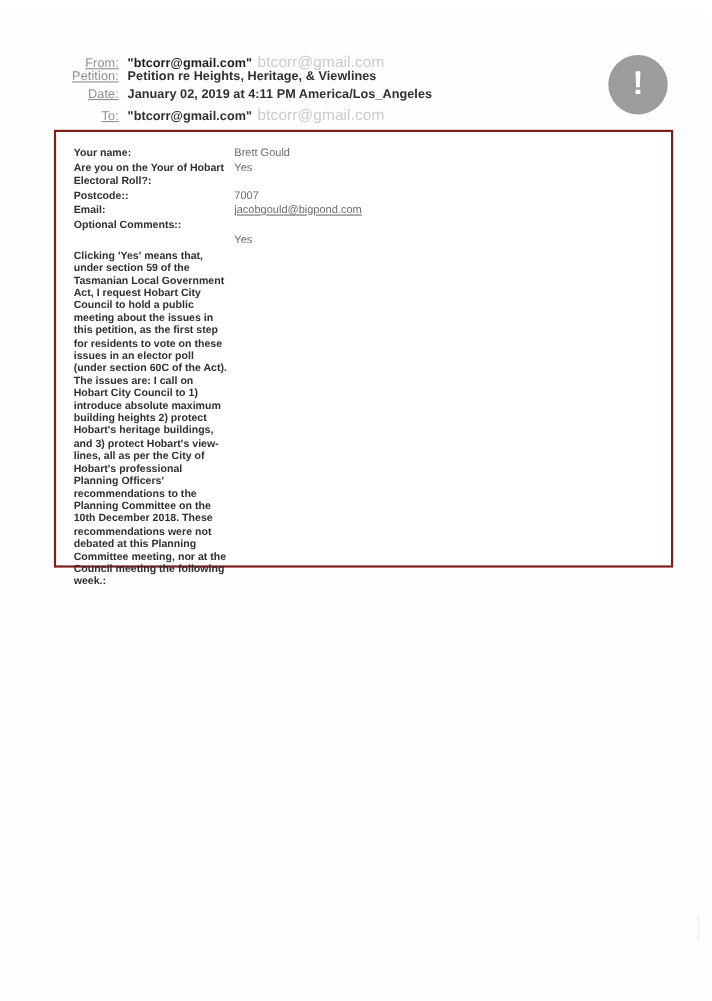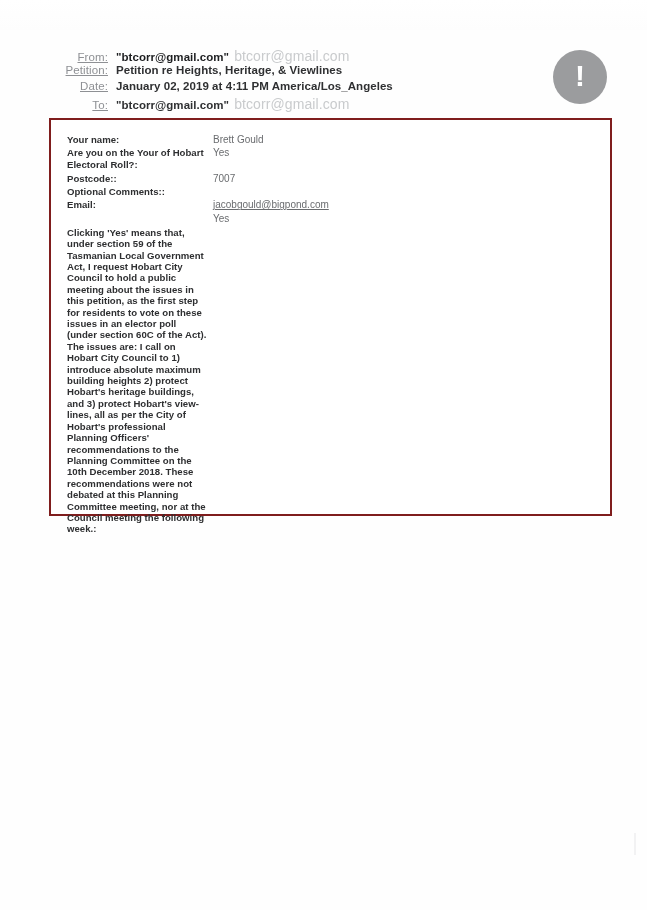--- a/index.html
+++ b/index.html
@@ -197,27 +197,27 @@
         <div class="resp-q">Are you on the Your of Hobart Electoral Roll?:</div>
         <div class="resp-a">Yes</div>
       </div>
 
       <div class="resp-row">
         <div class="resp-q">Postcode::</div>
         <div class="resp-a">7007</div>
       </div>
 
       <div class="resp-row">
+        <div class="resp-q">Email:</div>
+        <div class="resp-a link">jacobgould@bigpond.com</div>
+      </div>
+
+      <div class="resp-row">
         <div class="resp-q">Optional Comments::</div>
         <div class="resp-a"></div>
-      </div>
-
-      <div class="resp-row">
-        <div class="resp-q">Email:</div>
-        <div class="resp-a link">jacobgould@bigpond.com</div>
       </div>
 
       <div class="resp-row long">
         <div class="resp-q">Clicking 'Yes' means that, under section 59 of the Tasmanian Local Government Act, I request Hobart City Council to hold a public meeting about the issues in this petition, as the first step for residents to vote on these issues in an elector poll (under section 60C of the Act). The issues are: I call on Hobart City Council to 1) introduce absolute maximum building heights 2) protect Hobart's heritage buildings, and 3) protect Hobart's view-lines, all as per the City of Hobart's professional Planning Officers' recommendations to the Planning Committee on the 10th December 2018. These recommendations were not debated at this Planning Committee meeting, nor at the Council meeting the following week.:</div>
         <div class="resp-a">Yes</div>
       </div>
 
     </div>
   </div>
 

